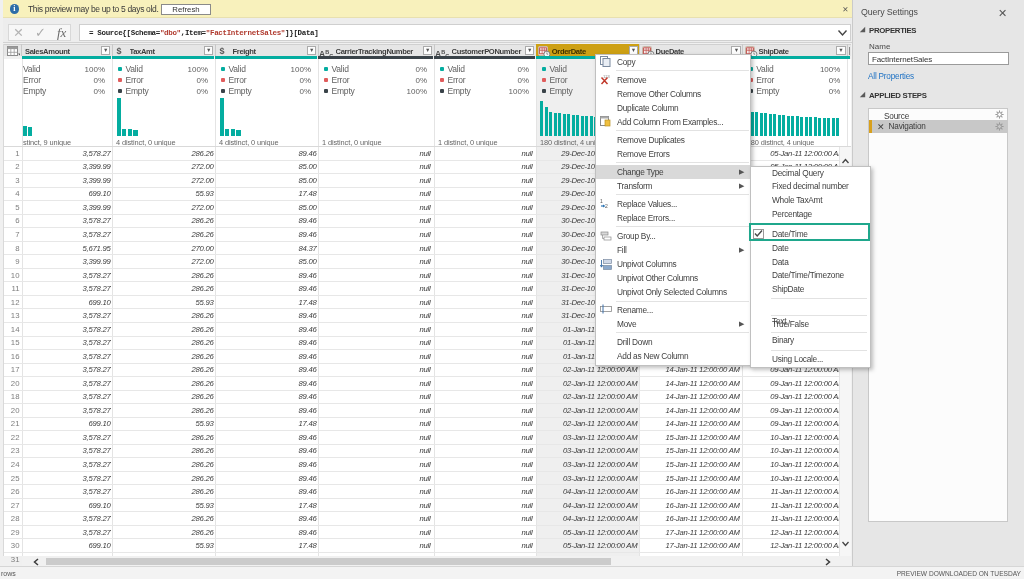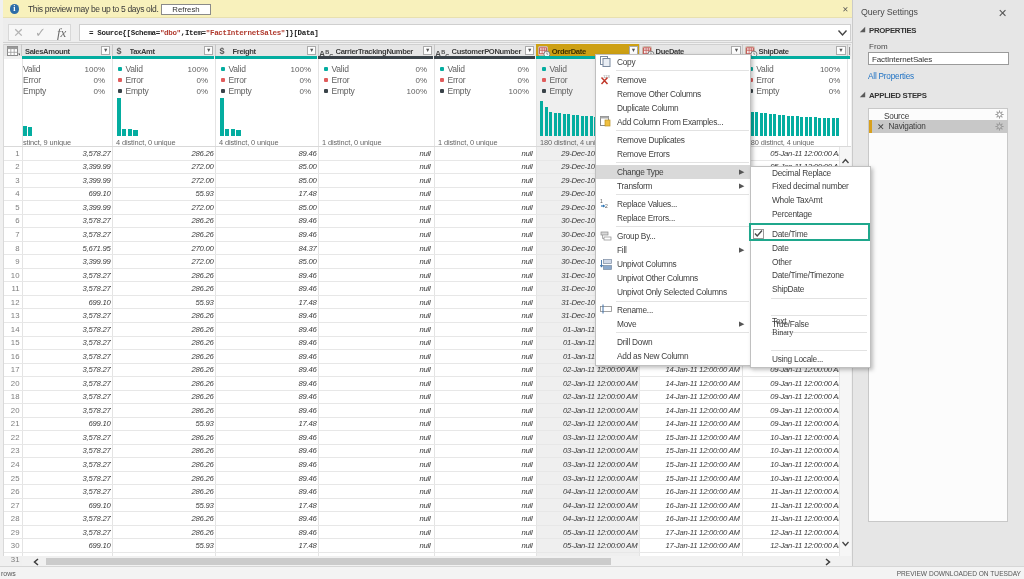--- a/index.html
+++ b/index.html
@@ -598,21 +598,21 @@
 <div style="left:46px;top:557.5px;width:565px;height:7.5px;background:#cbcbcb;"></div>
 <div style="left:852px;top:0px;width:172px;height:566px;background:#e6e6e6;border-left:1px solid #cacaca;"></div>
 <div style="left:861px;top:5px;width:120px;height:15px;font-size:8.8px;letter-spacing:-0.1px;color:#4a4a4a;line-height:15px;">Query Settings</div>
 <div style="left:998px;top:7px;width:12px;height:13px;font-size:11px;color:#555;line-height:13px;">✕</div>
 <div style="left:858.5px;top:26px;width:8px;height:8px;">
     <svg width="7" height="7" style="position:absolute">
       <path d="M6.2 0.8 L6.2 6.2 L0.8 6.2 Z" fill="#5a5a5a"></path>
     </svg>
   </div>
 <div style="left:869px;top:24.5px;width:100px;height:12px;font-weight:bold;font-size:7.8px;letter-spacing:-0.3px;color:#333;line-height:12px;">PROPERTIES</div>
-<div style="left:869px;top:40.5px;width:60px;height:11px;font-size:8px;color:#4a4a4a;line-height:11px;">From</div>
+<div style="left:869px;top:40.5px;width:60px;height:11px;font-size:8px;color:#4a4a4a;line-height:11px;">Name</div>
 <div style="left:868px;top:51.5px;width:141px;height:13px;background:#fff;border:1px solid #9a9a9a;"></div>
 <div style="left:872px;top:54px;width:130px;height:11px;font-size:8px;letter-spacing:-0.15px;color:#333;line-height:11px;">FactInternetSales</div>
 <div style="left:868px;top:71px;width:90px;height:11px;font-size:8.2px;letter-spacing:-0.2px;color:#2173C4;line-height:11px;">All Properties</div>
 <div style="left:858.5px;top:91px;width:8px;height:8px;">
     <svg width="7" height="7" style="position:absolute">
       <path d="M6.2 0.8 L6.2 6.2 L0.8 6.2 Z" fill="#5a5a5a"></path>
     </svg>
   </div>
 <div style="left:869px;top:89.5px;width:110px;height:12px;font-weight:bold;font-size:7.8px;letter-spacing:-0.3px;color:#333;line-height:12px;">APPLIED STEPS</div>
 <div style="left:868px;top:107.5px;width:140px;height:414px;background:#fcfcfc;border:1px solid #c8c8c8;"></div>
@@ -728,35 +728,35 @@
       <line x1="3" y1="0.5" x2="3" y2="9.5" stroke="#3a6ea8" stroke-width="1"></line>
     </svg>
   </div>
 <div class="mi" style="left:617px;top:302.5px;width:118px;height:14px;">Rename...</div>
 <div class="mi" style="left:617px;top:316.5px;width:118px;height:14px;">Move</div>
 <div style="left:739px;top:318.5px;width:8px;height:10px;color:#555;font-size:7px;line-height:10px;">▶</div>
 <div style="left:616px;top:332.3px;width:133px;height:1px;background:#e2e2e2;"></div>
 <div class="mi" style="left:617px;top:334.5px;width:118px;height:14px;">Drill Down</div>
 <div class="mi" style="left:617px;top:348.5px;width:118px;height:14px;">Add as New Column</div>
 <div style="left:750px;top:166px;width:120.5px;height:201.5px;background:#fff;border:1px solid #c0c0c0;box-shadow:2px 2px 4px rgba(0,0,0,0.25);"></div>
-<div class="mi" style="left:772px;top:165.8px;width:95px;height:14px;">Decimal Replace</div>
+<div class="mi" style="left:772px;top:165.8px;width:95px;height:14px;">Decimal Query</div>
 <div class="mi" style="left:772px;top:179.4px;width:95px;height:14px;">Fixed decimal number</div>
 <div class="mi" style="left:772px;top:193.0px;width:95px;height:14px;">Whole TaxAmt</div>
 <div class="mi" style="left:772px;top:206.6px;width:95px;height:14px;">Percentage</div>
 <div class="mi" style="left:772px;top:226.5px;width:95px;height:14px;">Date/Time</div>
 <div class="mi" style="left:772px;top:240.9px;width:95px;height:14px;">Date</div>
-<div class="mi" style="left:772px;top:254.5px;width:95px;height:14px;">Other</div>
+<div class="mi" style="left:772px;top:254.5px;width:95px;height:14px;">Data</div>
 <div class="mi" style="left:772px;top:268.1px;width:95px;height:14px;">Date/Time/Timezone</div>
 <div class="mi" style="left:772px;top:281.7px;width:95px;height:14px;">ShipDate</div>
 <div style="left:771px;top:297.5px;width:96px;height:1px;background:#e2e2e2;"></div>
 <div class="mi" style="left:772px;top:314px;width:95px;height:14px;">Text</div>
 <div style="left:771px;top:315.0px;width:96px;height:1px;background:#e2e2e2;"></div>
 <div class="mi" style="left:772px;top:316.5px;width:95px;height:14px;">True/False</div>
 <div style="left:771px;top:332.3px;width:96px;height:1px;background:#e2e2e2;"></div>
-<div class="mi" style="left:772px;top:326px;width:95px;height:14px;font-family:Liberation Serif, serif;">Binary</div>
+<div class="mi" style="left:772px;top:333px;width:95px;height:14px;">Binary</div>
 <div style="left:771px;top:349.6px;width:96px;height:1px;background:#e2e2e2;"></div>
 <div class="mi" style="left:772px;top:352.0px;width:95px;height:14px;">Using Locale...</div>
 <div style="left:748.5px;top:222.8px;width:121.5px;height:18.6px;border:2.2px solid #1FA78C;"></div>
 <div style="left:752.5px;top:228.7px;width:11px;height:10.5px;background:#fff;border:1px solid #9a9a9a;"></div>
 <div style="left:752.5px;top:228.2px;width:11px;height:11px;">
     <svg width="11" height="11" style="position:absolute">
       <path d="M2 5.5 L4.2 8 L9 2.5" stroke="#4a4a4a" stroke-width="1.4" fill="none"></path>
     </svg>
   </div>
 </body></html>

